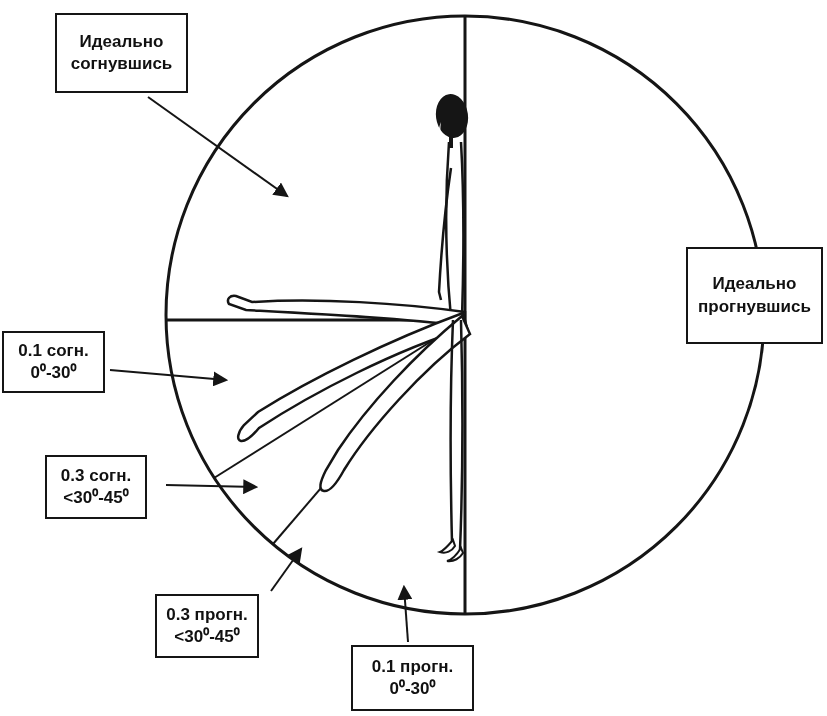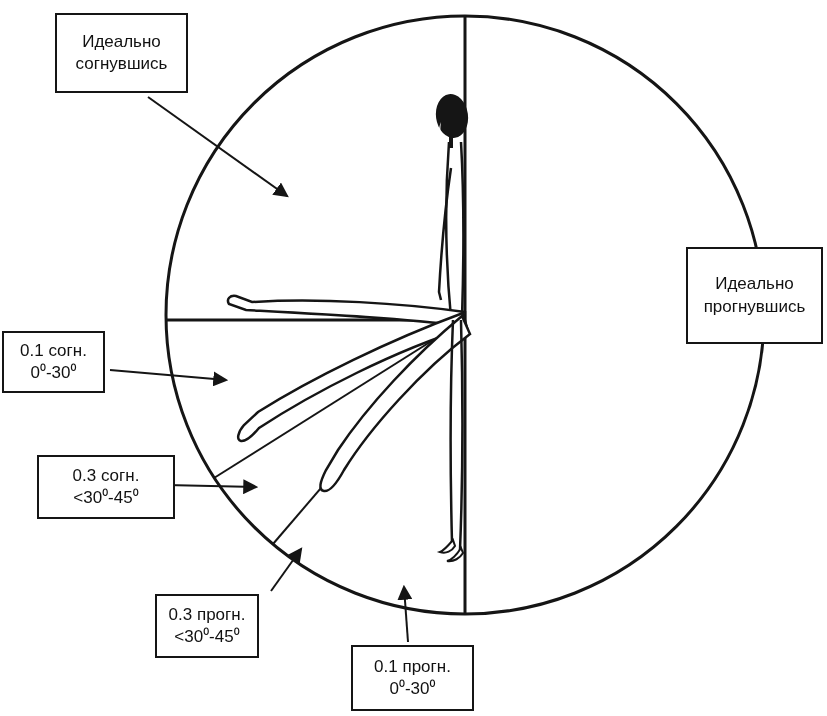--- a/index.html
+++ b/index.html
@@ -14,31 +14,31 @@
   }
   .stage > svg { position: absolute; left: 0; top: 0; }
   .label-box {
     position: absolute;
     background: #ffffff;
     border: 2.5px solid #151515;
     display: flex;
     align-items: center;
     justify-content: center;
     text-align: center;
-    font-weight: normal;
+    font-weight: bold;
     font-size: 17px;
     line-height: 1.3;
     white-space: pre-line;
     padding: 4px 6px;
     color: #111;
   }
   .box-ideal-bent   { left: 55px;  top: 13px;  width: 133px; height: 80px; }
   .box-ideal-arched { left: 686px; top: 247px; width: 137px; height: 97px; }
   .box-bent-01      { left: 2px;   top: 331px; width: 103px; height: 62px; }
-  .box-bent-03      { left: 37px;  top: 455px; width: 138px; height: 64px; }
+  .box-bent-03      { left: 45px;  top: 455px; width: 102px; height: 64px; }
   .box-arched-03    { left: 155px; top: 594px; width: 104px; height: 64px; }
   .box-arched-01    { left: 351px; top: 645px; width: 123px; height: 66px; }
 </style>
 </head>
 <body>
 
 <div class="stage">
 
   <svg width="827" height="716" viewBox="0 0 827 716">
     <defs>

